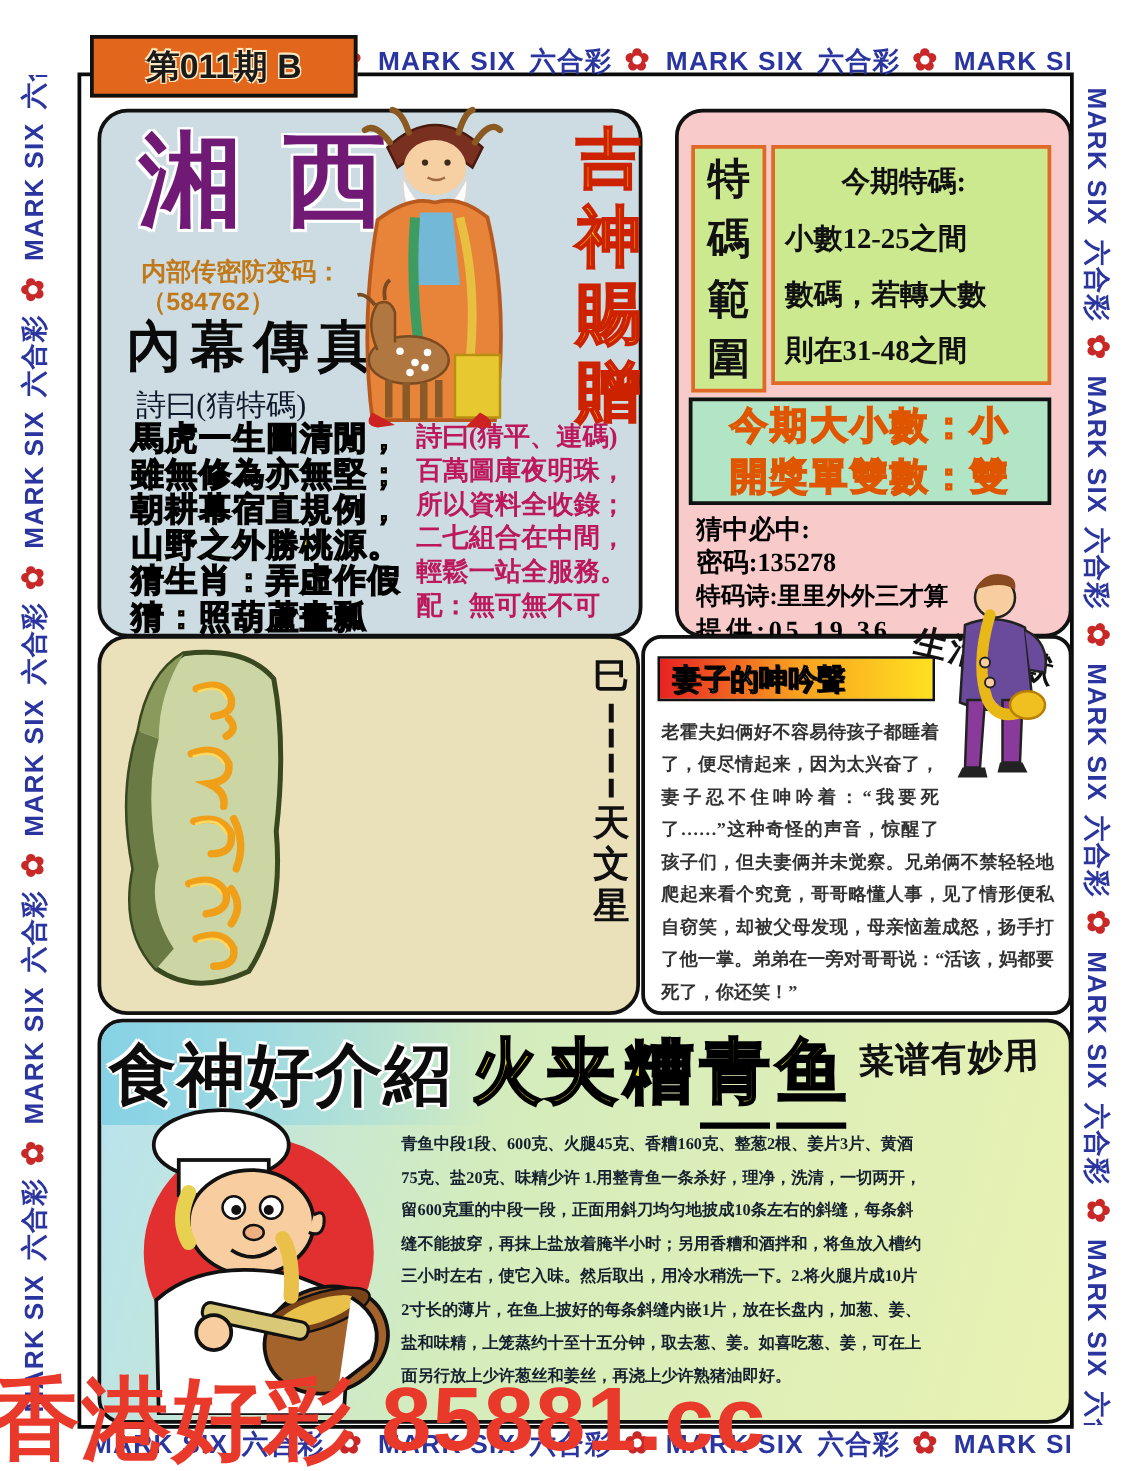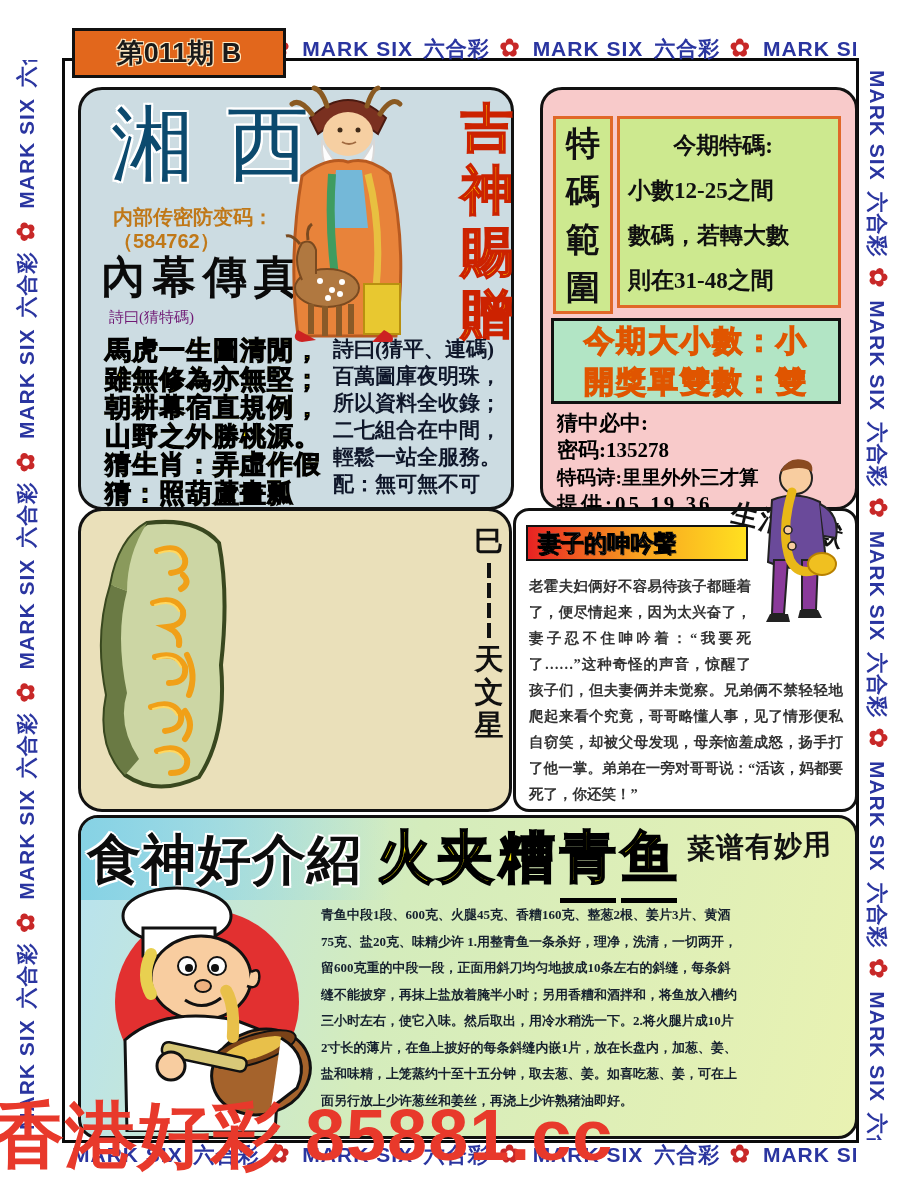--- a/index.html
+++ b/index.html
@@ -15,30 +15,30 @@
   .strip-left{left:12px;top:1140px;width:1080px;height:34px;transform-origin:top left;transform:rotate(-90deg);}
   .strip-right{left:892px;top:60px;width:1080px;height:34px;transform-origin:top left;transform:rotate(90deg);}
   
   .issue{position:absolute;left:72px;top:28px;width:208px;height:44px;background:#e2671c;border:3px solid #111;z-index:6;display:flex;align-items:center;justify-content:center;}
   .issue span{font-size:27px;font-weight:900;color:#1a1a1a;text-shadow:1px 1px 0 #ffe9c2,-1px -1px 0 #ffe9c2,1px -1px 0 #ffe9c2,-1px 1px 0 #ffe9c2;}
   
   .frame{position:absolute;left:62px;top:58px;width:791px;height:1079px;border:3px solid #0a0a0a;z-index:0;background:#fff;}
   .panel{position:absolute;border:3px solid #111;z-index:2;}
   
   .p-left{left:78px;top:87px;width:430px;height:417px;background:#ccdce2;border-radius:24px;}
-  .xiangxi{position:absolute;left:30px;top:0px;font-size:82px;font-weight:400;color:#0c4a6e;letter-spacing:34px;font-family:"Liberation Serif",serif;
+  .xiangxi{position:absolute;left:30px;top:0px;font-size:82px;font-weight:700;color:#701a75;letter-spacing:34px;font-family:"Liberation Serif",serif;
     text-shadow:2px 0 #fff,-2px 0 #fff,0 2px #fff,0 -2px #fff,2px 2px #fff,-2px -2px #fff,2px -2px #fff,-2px 2px #fff;}
   .code1{position:absolute;left:32px;top:114px;font-size:20px;font-weight:800;color:#c07818;}
   .code2{position:absolute;left:32px;top:138px;font-size:20px;font-weight:800;color:#c07818;}
   .neimu{position:absolute;left:20px;top:158px;font-size:44px;font-weight:700;color:#0a0a0a;letter-spacing:7px;font-family:"Liberation Serif",serif;}
-  .shiyue1{position:absolute;left:28px;top:218px;font-size:15px;color:#701a75;font-family:"Liberation Serif",serif;}
+  .shiyue1{position:absolute;left:28px;top:218px;font-size:24px;color:#0f172a;font-family:"Liberation Serif",serif;}
   .poem1{position:absolute;left:24px;top:246px;font-size:26px;font-weight:900;line-height:28.5px;color:#f6e600;-webkit-text-stroke:1.1px #000;letter-spacing:1px;}
   .jishen{position:absolute;left:380px;top:8px;display:flex;flex-direction:column;}
   .jishen span{font-size:52px;line-height:62px;font-weight:900;color:#ffd700;-webkit-text-stroke:1.6px #cc2200;font-family:"Liberation Serif",serif;}
-  .poem2{position:absolute;left:252px;top:246px;font-size:21px;font-weight:600;color:#0f172a;line-height:27px;font-family:"Liberation Serif",serif;}
+  .poem2{position:absolute;left:252px;top:246px;font-size:21px;font-weight:600;color:#be185d;line-height:27px;font-family:"Liberation Serif",serif;}
   
   .p-spec{left:540px;top:87px;width:312px;height:417px;background:#f8caca;border-radius:22px;}
   .range-strip{position:absolute;left:10px;top:26px;width:54px;height:192px;background:#cde98f;border:3px solid #e06828;display:flex;flex-direction:column;align-items:center;justify-content:space-around;}
   .range-strip span{font-size:34px;font-weight:900;color:#111;line-height:44px;}
   .range-box{position:absolute;left:74px;top:26px;width:224px;height:192px;background:#cde98f;border:3px solid #e06828;padding:4px 8px;box-sizing:border-box;}
   .range-box div{font-size:23px;font-weight:700;line-height:45px;color:#101010;font-family:"Liberation Serif",serif;}
   .range-box div:first-child{text-align:center;padding-right:12px;}
   .size-box{position:absolute;left:8px;top:228px;width:290px;height:86px;background:#b2e5c5;border:3px solid #111;box-sizing:border-box;display:flex;flex-direction:column;justify-content:center;}
   .size-box div{font-size:30px;font-weight:900;color:#ffe400;-webkit-text-stroke:1.4px #e05500;text-align:center;line-height:41px;letter-spacing:2px;}
   .hints{position:absolute;left:14px;top:320px;}

